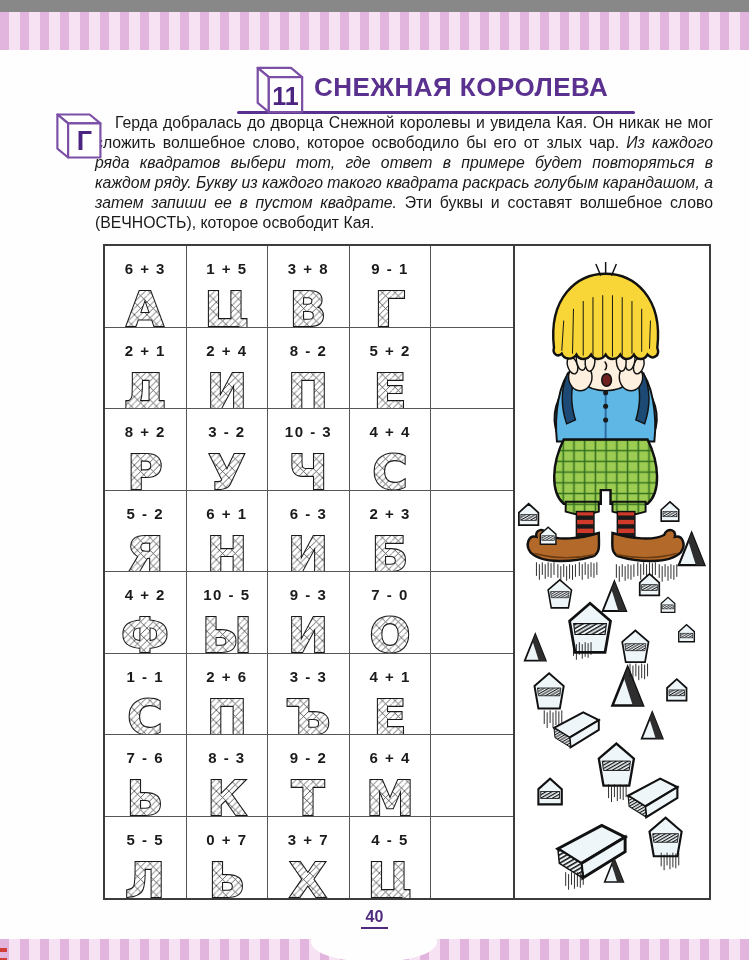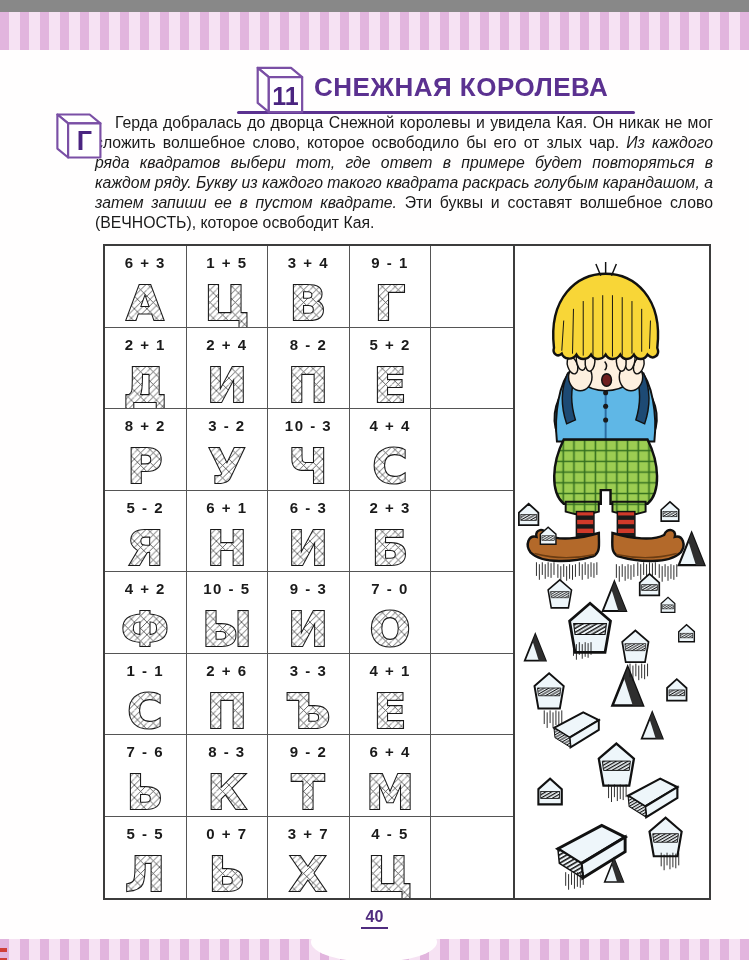--- a/index.html
+++ b/index.html
@@ -36,21 +36,21 @@
     position:absolute;left:103px;top:232px;width:412px;height:656px;
     box-sizing:border-box;border:2px solid #3c3c3c;
     display:grid;grid-template-columns:repeat(5,1fr);grid-template-rows:repeat(8,1fr);
     background:#fff;
   }
   .grid-row{display:contents;}
   .cell{border-right:1px solid #555;border-bottom:1px solid #555;
     display:flex;flex-direction:column;align-items:center;overflow:hidden;}
   .grid-row .cell:last-child{border-right:none;}
   .grid-row:last-child .cell{border-bottom:none;}
-  .problem{font-weight:bold;font-size:15px;letter-spacing:1.5px;padding-top:8px;height:18px;}
+  .problem{font-weight:bold;font-size:15px;letter-spacing:1.5px;padding-top:14px;height:18px;}
   .letter svg{display:block;}
 
   .illustration-panel{
     position:absolute;left:515px;top:232px;width:196px;height:656px;
     box-sizing:border-box;border:2px solid #3c3c3c;border-left:none;background:#fff;
   }
 
   .watermark{
     position:absolute;left:0;top:438px;width:749px;text-align:center;z-index:9;
     font-family:"Liberation Sans",sans-serif;font-weight:bold;font-size:52px;letter-spacing:1px;
@@ -121,21 +121,21 @@
             </svg>
           </div>
         </div><div class="cell">
           <div class="problem">1 + 5</div>
           <div class="letter">
             <svg viewBox="0 0 74 60" width="72" height="58">
               <text x="37" y="51" text-anchor="middle" font-family="DejaVu Sans, sans-serif" font-size="50" font-weight="bold" stroke="#1a1a1a" stroke-width="2.2" paint-order="stroke" fill="url(#mosaicPattern)">Ц</text>
             </svg>
           </div>
         </div><div class="cell">
-          <div class="problem">3 + 4</div>
+          <div class="problem">3 + 8</div>
           <div class="letter">
             <svg viewBox="0 0 74 60" width="72" height="58">
               <text x="37" y="51" text-anchor="middle" font-family="DejaVu Sans, sans-serif" font-size="50" font-weight="bold" stroke="#1a1a1a" stroke-width="2.2" paint-order="stroke" fill="url(#mosaicPattern)">В</text>
             </svg>
           </div>
         </div><div class="cell">
           <div class="problem">9 - 1</div>
           <div class="letter">
             <svg viewBox="0 0 74 60" width="72" height="58">
               <text x="37" y="51" text-anchor="middle" font-family="DejaVu Sans, sans-serif" font-size="50" font-weight="bold" stroke="#1a1a1a" stroke-width="2.2" paint-order="stroke" fill="url(#mosaicPattern)">Г</text>

